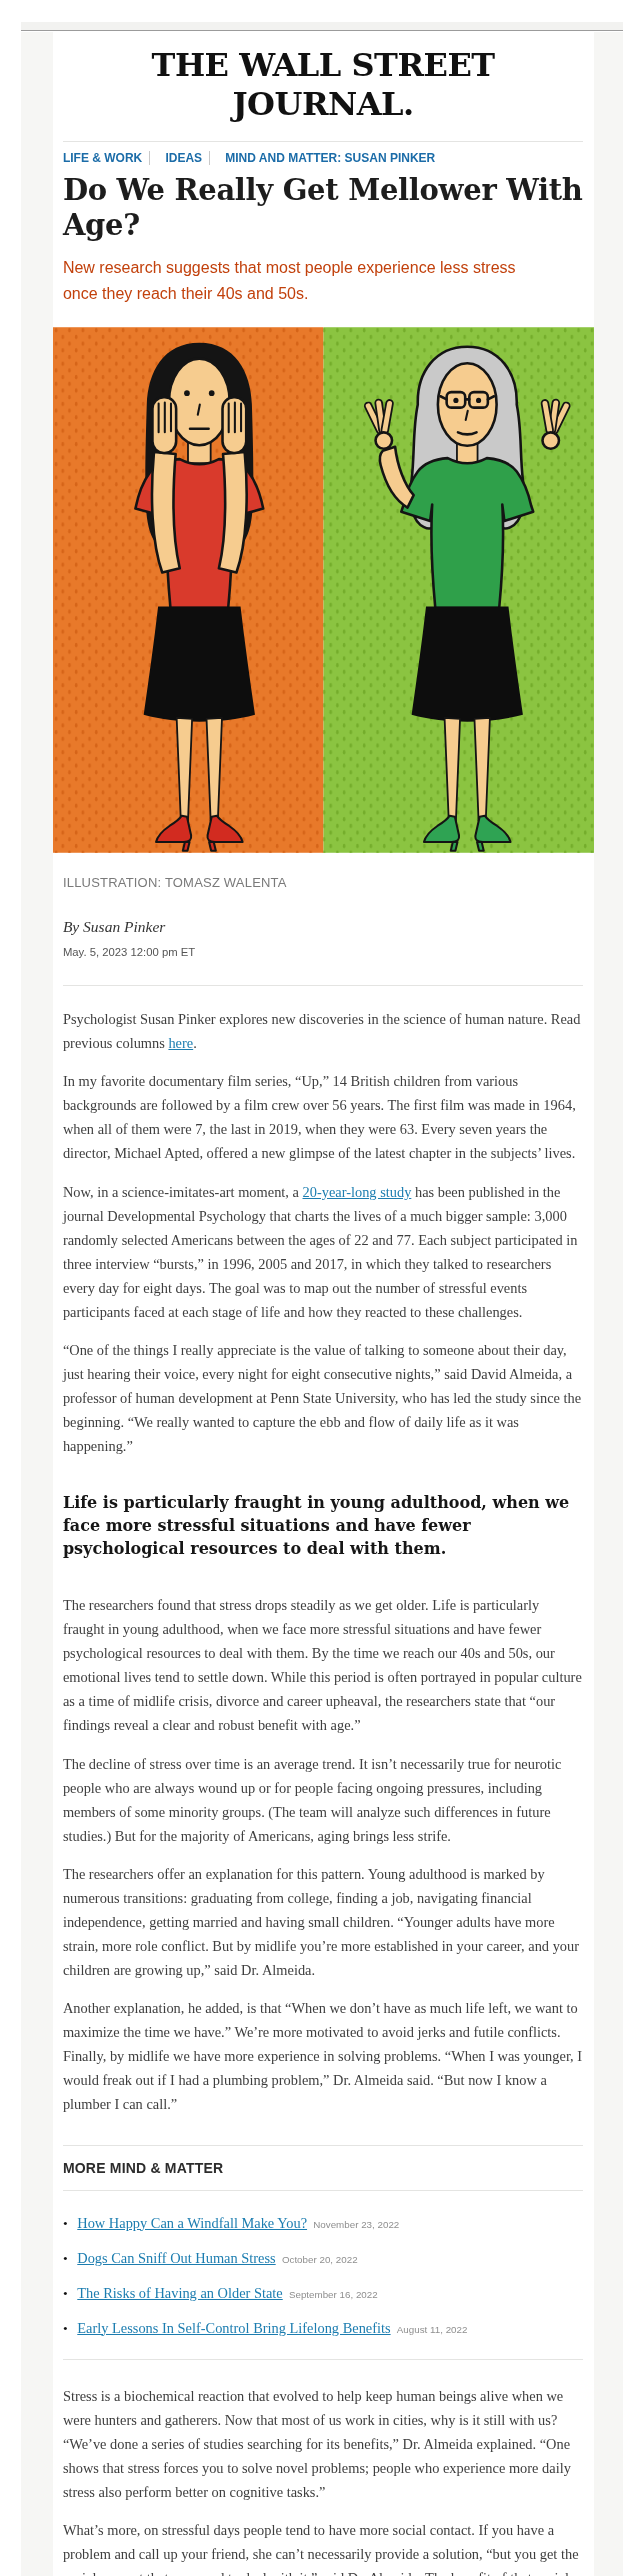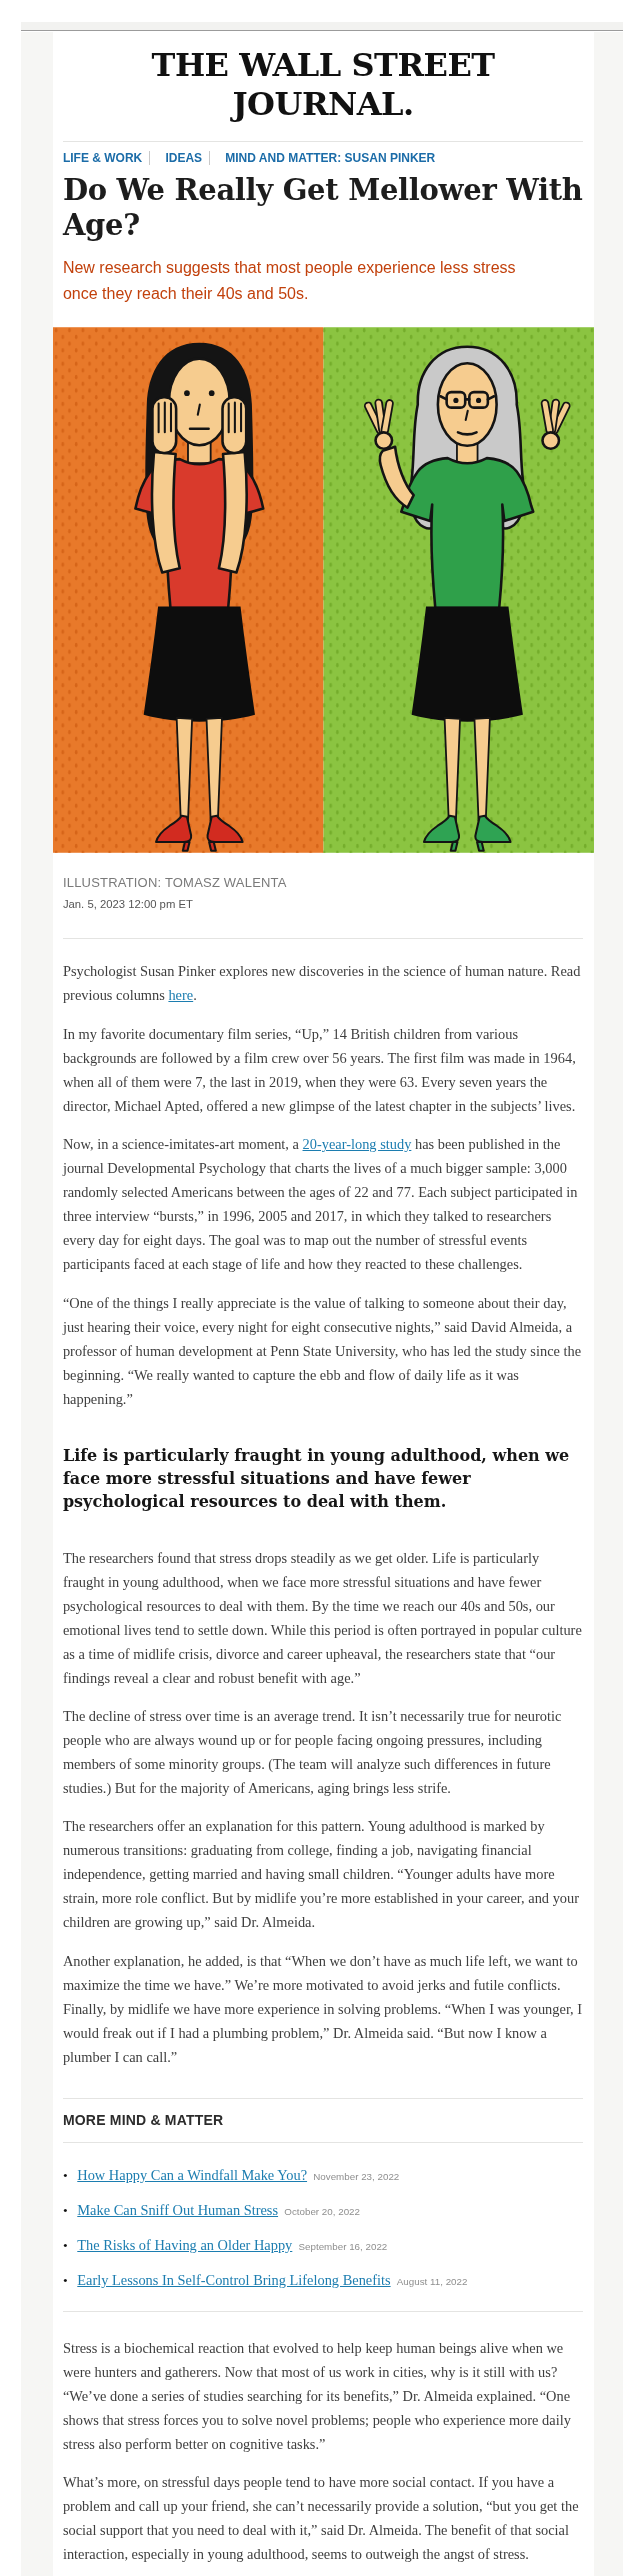--- a/index.html
+++ b/index.html
@@ -169,21 +169,22 @@
         <use href="#armO" transform="translate(1608 0) scale(-1 1) translate(-804 0)"></use>
         <use href="#okhand" transform="translate(640 214)"></use>
         <use href="#okhand" transform="translate(968 214) scale(-1 1)"></use>
         <use href="#lower" transform="translate(804 0)"></use>
         <use href="#shoes" transform="translate(804 0)" class="shoe-green"></use>
       </g>
     </svg>
 
     <div class="caption">ILLUSTRATION: TOMASZ WALENTA</div>
 
-    <div class="timestamp">Jan. 5, 2023 12:00 pm ET</div>
+    <div class="byline">By Susan Pinker</div>
+    <div class="timestamp">May. 5, 2023 12:00 pm ET</div>
 
     <hr class="rule after-byline">
 
     <p class="intro"><span>Psychologist Susan Pinker explores new discoveries in the science of human nature. Read previous columns </span><a href="#">here</a><span>.</span></p>
 
     <div id="body-top">
         <p class="body-p"><span>In my favorite documentary film series, “Up,” 14 British children from various backgrounds are followed by a film crew over 56 years. The first film was made in 1964, when all of them were 7, the last in 2019, when they were 63. Every seven years the director, Michael Apted, offered a new glimpse of the latest chapter in the subjects’ lives.</span></p>
         <p class="body-p"><span>Now, in a science-imitates-art moment, a </span><a href="#">20-year-long study</a><span> has been published in the journal Developmental Psychology that charts the lives of a much bigger sample: 3,000 randomly selected Americans between the ages of 22 and 77. Each subject participated in three interview “bursts,” in 1996, 2005 and 2017, in which they talked to researchers every day for eight days. The goal was to map out the number of stressful events participants faced at each stage of life and how they reacted to these challenges.</span></p>
         <p class="body-p"><span>“One of the things I really appreciate is the value of talking to someone about their day, just hearing their voice, every night for eight consecutive nights,” said David Almeida, a professor of human development at Penn State University, who has led the study since the beginning. “We really wanted to capture the ebb and flow of daily life as it was happening.”</span></p>
         <h2 class="pull-quote">Life is particularly fraught in young adulthood, when we face more stressful situations and have fewer psychological resources to deal with them.</h2>
@@ -191,22 +192,22 @@
         <p class="body-p"><span>The decline of stress over time is an average trend. It isn’t necessarily true for neurotic people who are always wound up or for people facing ongoing pressures, including members of some minority groups. (The team will analyze such differences in future studies.) But for the majority of Americans, aging brings less strife.</span></p>
         <p class="body-p"><span>The researchers offer an explanation for this pattern. Young adulthood is marked by numerous transitions: graduating from college, finding a job, navigating financial independence, getting married and having small children. “Younger adults have more strain, more role conflict. But by midlife you’re more established in your career, and your children are growing up,” said Dr. Almeida.</span></p>
         <p class="body-p"><span>Another explanation, he added, is that “When we don’t have as much life left, we want to maximize the time we have.” We’re more motivated to avoid jerks and futile conflicts. Finally, by midlife we have more experience in solving problems. “When I was younger, I would freak out if I had a plumbing problem,” Dr. Almeida said. “But now I know a plumber I can call.”</span></p>
       </div>
 
     <hr class="rule more-top">
     <h3 class="more-title">MORE MIND &amp; MATTER</h3>
     <hr class="rule more-mid">
     <ul class="more-list" id="more-list">
         <li><a href="#" class="story-link">How Happy Can a Windfall Make You?</a><span class="story-date">November 23, 2022</span></li>
-        <li><a href="#" class="story-link">Make Can Sniff Out Human Stress</a><span class="story-date">October 20, 2022</span></li>
-        <li><a href="#" class="story-link">The Risks of Having an Older Happy</a><span class="story-date">September 16, 2022</span></li>
+        <li><a href="#" class="story-link">Dogs Can Sniff Out Human Stress</a><span class="story-date">October 20, 2022</span></li>
+        <li><a href="#" class="story-link">The Risks of Having an Older State</a><span class="story-date">September 16, 2022</span></li>
         <li><a href="#" class="story-link">Early Lessons In Self-Control Bring Lifelong Benefits</a><span class="story-date">August 11, 2022</span></li>
       </ul>
     <hr class="rule more-bottom">
 
     <div id="body-bottom">
         <p class="body-p"><span>Stress is a biochemical reaction that evolved to help keep human beings alive when we were hunters and gatherers. Now that most of us work in cities, why is it still with us? “We’ve done a series of studies searching for its benefits,” Dr. Almeida explained. “One shows that stress forces you to solve novel problems; people who experience more daily stress also perform better on cognitive tasks.”</span></p>
         <p class="body-p"><span>What’s more, on stressful days people tend to have more social contact. If you have a problem and call up your friend, she can’t necessarily provide a solution, “but you get the social support that you need to deal with it,” said Dr. Almeida. The benefit of that social interaction, especially in young adulthood, seems to outweigh the angst of stress.</span></p>
       </div>
 
   </div>

